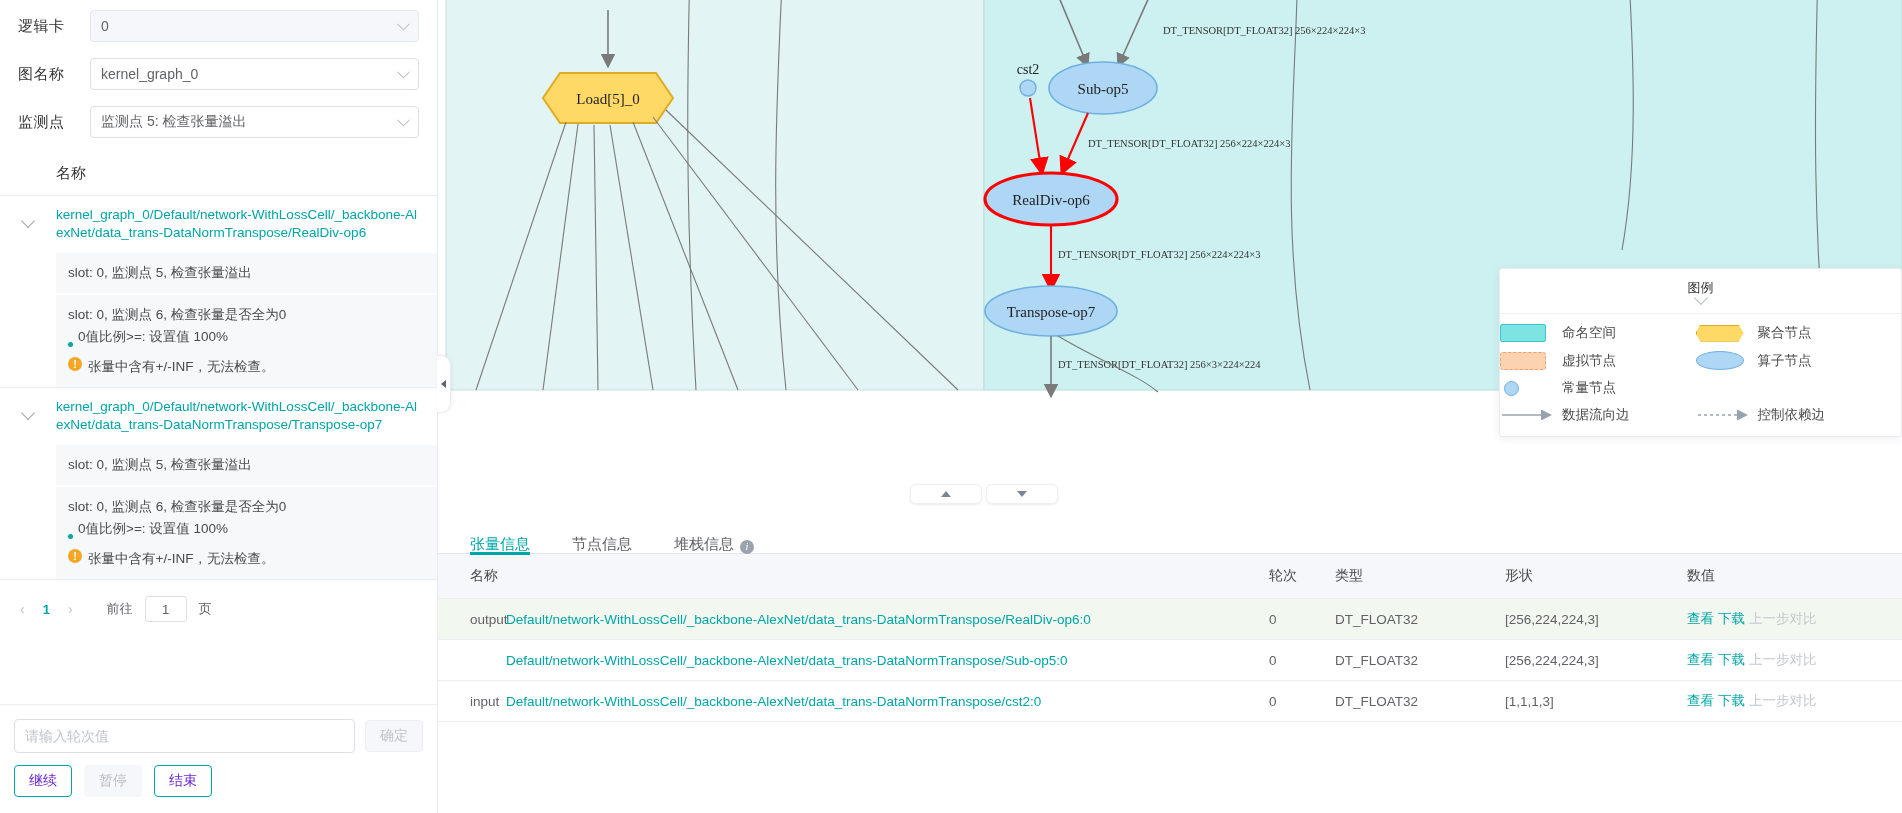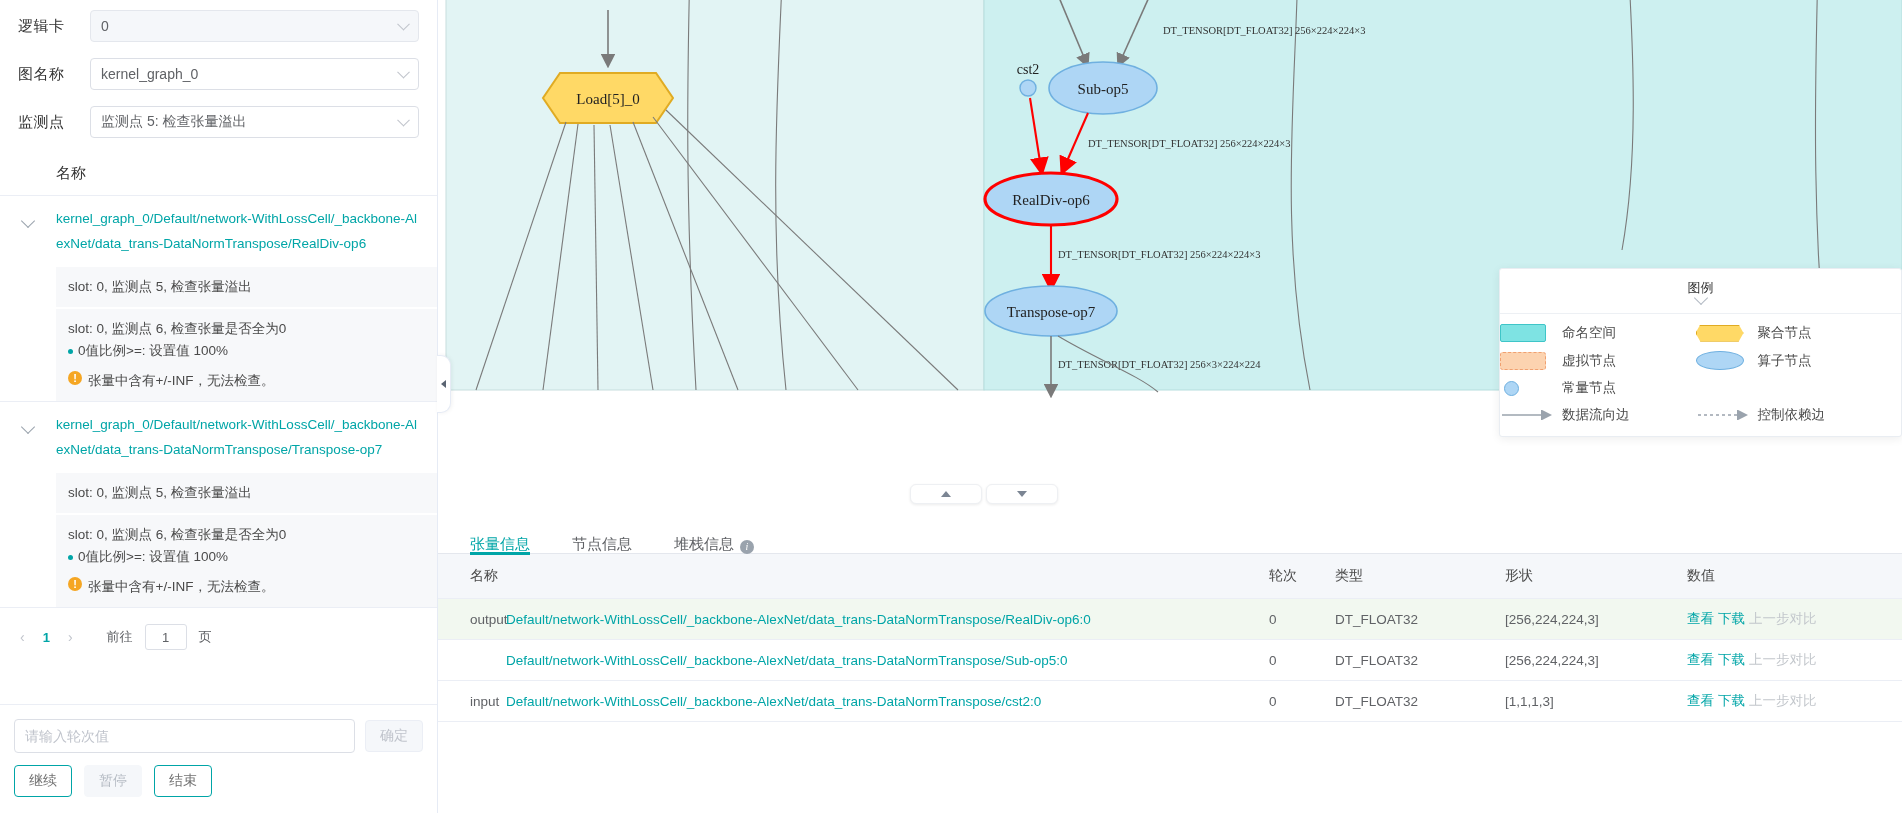--- a/index.html
+++ b/index.html
@@ -63,33 +63,33 @@
   .caret {
     width: 10px; height: 10px;
     border-right: 1.4px solid #9aa3ad;
     border-bottom: 1.4px solid #9aa3ad;
     transform: rotate(45deg);
     margin-top: -4px;
   }
   .node-title {
     flex: 1;
     color: #00a5a7;
-    font-size: 13.5px; line-height: 25px;
+    font-size: 13.5px; line-height: 18px;
     word-break: break-all;
     cursor: pointer;
   }
   .node-children { padding-left: 56px; }
   .child {
     background: #f7f8fa;
     border-top: 1px solid #fff;
     padding: 10px 14px 10px 12px;
     font-size: 13.5px; color: #4a4a4a; line-height: 20px;
   }
   .child + .child { border-top: 2px solid #fff; }
-  .sub-line { display: flex; align-items: center; margin-top: 2px; }
+  .sub-line { display: flex; align-items: flex-end; margin-top: 2px; }
   .dot { width: 5px; height: 5px; border-radius: 50%; background: #00a5a7; margin-right: 5px; flex:0 0 5px;}
   .warn-line { display: flex; align-items: flex-start; margin-top: 10px; }
   .warn-ico {
     width: 14px; height: 14px; border-radius: 50%;
     background: #f5a623; color: #fff;
     font-size: 11px; line-height: 14px; text-align: center;
     margin-right: 6px; flex: 0 0 14px; font-weight: bold;
   }
 
   .pager { display: flex; align-items: center; padding: 16px 14px; gap: 6px; font-size: 13px; color: #606266;}
@@ -118,21 +118,21 @@
   .round-input::placeholder { color: #c0c4cc; }
   .btn {
     height: 32px; padding: 0 14px;
     border-radius: 4px; font-size: 14px;
     display: inline-flex; align-items: center; justify-content: center;
     cursor: pointer; user-select: none;
     font-family: "Liberation Sans", sans-serif;
   }
   .btn-confirm { background: #f5f7fa; color: #c0c4cc; border: 1px solid #ebeef5; }
   .foot-row2 { display: flex; gap: 12px; margin-top: 12px; }
-  .btn-outline { background: #fff; border: 1px solid #00a5a7; color: #737373; }
+  .btn-outline { background: #fff; border: 1px solid #00a5a7; color: #6d28d9; }
   .btn-flat { background: #f5f7fa; border: 1px solid #f5f7fa; color: #b6bcc4; }
 
   
   .collapse-handle {
     position: absolute; left: 437px; top: 355px;
     width: 14px; height: 58px;
     background: #fff;
     border: 1px solid #e6ebf5; border-left: none;
     border-radius: 0 10px 10px 0;
     display: flex; align-items: center; justify-content: center;

